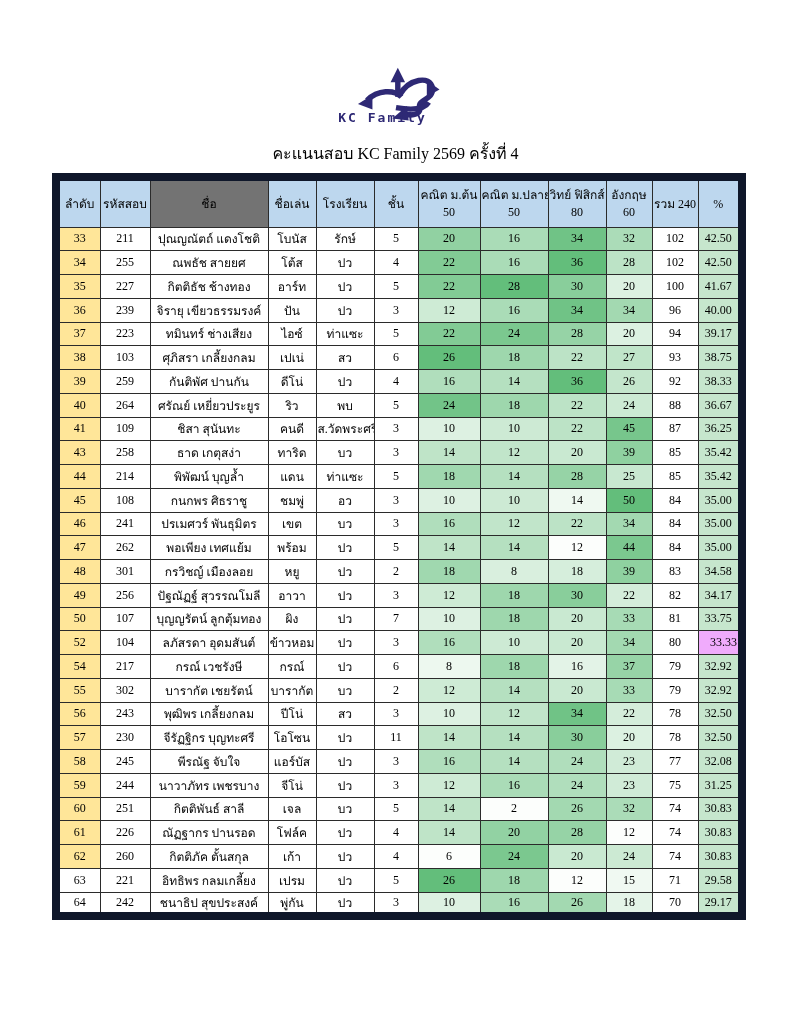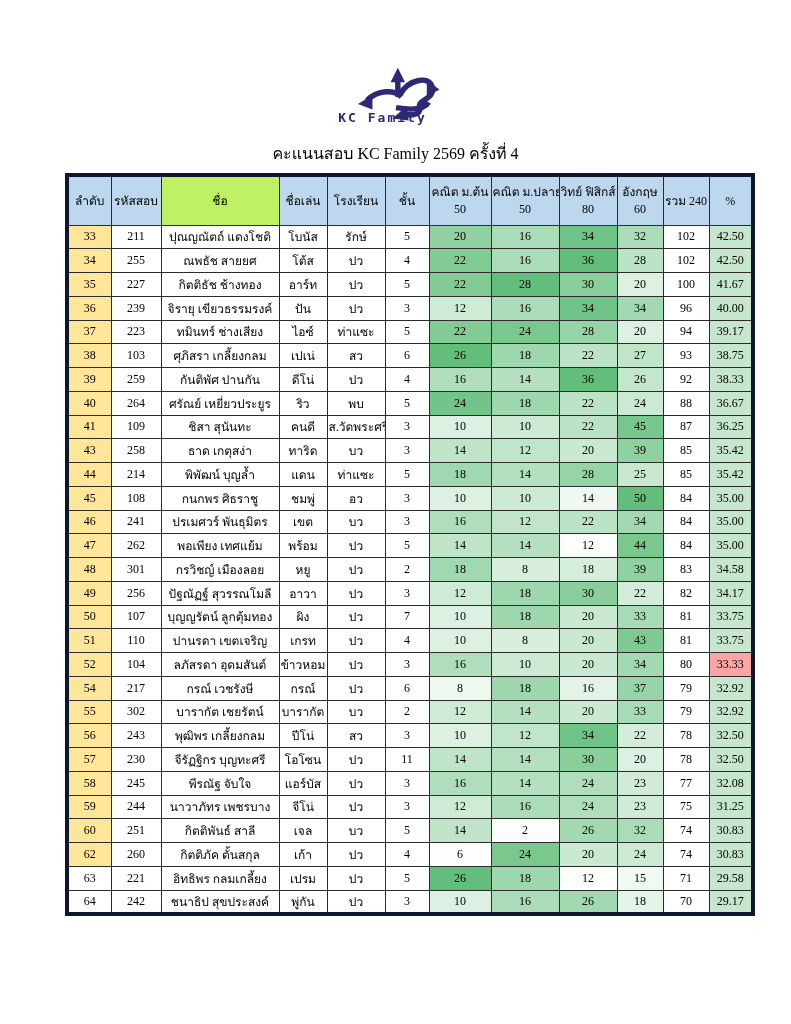--- a/index.html
+++ b/index.html
@@ -16,23 +16,23 @@
   .logo-text {
     font-family:"DejaVu Sans Mono","Liberation Mono",monospace;
     font-weight:bold; font-size:13px; letter-spacing:2px;
     color:#2e2975; margin-top:-14px; margin-left:-26px;
   }
   .page-title {
     position:absolute; top:141px; left:0; right:0;
     text-align:center; font-size:16px; color:#000;
   }
   .score-table {
-    position:absolute; top:173px; left:65px;
+    position:absolute; top:173px; left:52px;
     border-collapse:collapse; table-layout:fixed; width:686px;
-    border:4px solid #0f172a;
+    border:8px solid #0f172a;
   }
   .score-table th, .score-table td {
     border:1px solid #2b2b2b; text-align:center; vertical-align:middle;
     font-size:12px; font-weight:normal; overflow:hidden; white-space:nowrap;
     padding:0 1px;
   }
   .score-table thead tr { height:50px; }
   .score-table tbody tr { height:23.75px; }
   .hdr-label { display:block; line-height:1.5; }
   .hdr-sub { display:block; line-height:1.4; }
@@ -78,21 +78,21 @@
       <col style="width: 44px;">
     </colgroup>
   <thead>
       <tr>
         <th style="background: rgb(189, 215, 238);">
           <span class="hdr-label">ลำดับ</span>
         </th>
         <th style="background: rgb(189, 215, 238);">
           <span class="hdr-label">รหัสสอบ</span>
         </th>
-        <th style="background: #bef264;">
+        <th style="background: #737373;">
           <span class="hdr-label">ชื่อ</span>
         </th>
         <th style="background: rgb(189, 215, 238);">
           <span class="hdr-label">ชื่อเล่น</span>
         </th>
         <th style="background: rgb(189, 215, 238);">
           <span class="hdr-label">โรงเรียน</span>
         </th>
         <th style="background: rgb(189, 215, 238);">
           <span class="hdr-label">ชั้น</span>
@@ -354,46 +354,32 @@
         <td class="cell-school">ปว</td>
         <td>7</td>
         <td style="background: rgb(221, 241, 226);">10</td>
         <td style="background: rgb(158, 215, 173);">18</td>
         <td style="background: rgb(201, 233, 209);">20</td>
         <td style="background: rgb(167, 219, 181);">33</td>
         <td>81</td>
         <td style="background: rgb(198, 230, 205);">33.75</td>
       </tr>
       <tr>
-        <td style="background: rgb(255, 230, 153);">51</td>
-        <td>110</td>
-        <td class="cell-name">ปานรดา เขตเจริญ</td>
-        <td>เกรท</td>
-        <td class="cell-school">ปว</td>
-        <td>4</td>
-        <td style="background: rgb(221, 241, 226);">10</td>
-        <td style="background: rgb(217, 239, 222);">8</td>
-        <td style="background: rgb(201, 233, 209);">20</td>
-        <td style="background: rgb(127, 202, 147);">43</td>
-        <td>81</td>
-        <td style="background: rgb(198, 230, 205);">33.75</td>
-      </tr>
-      <tr>
         <td style="background: rgb(255, 230, 153);">52</td>
         <td>104</td>
         <td class="cell-name">ลภัสรดา อุดมสันต์</td>
         <td>ข้าวหอม</td>
         <td class="cell-school">ปว</td>
         <td>3</td>
         <td style="background: rgb(176, 222, 188);">16</td>
         <td style="background: rgb(205, 234, 212);">10</td>
         <td style="background: rgb(201, 233, 209);">20</td>
         <td style="background: rgb(163, 217, 177);">34</td>
         <td>80</td>
-        <td style="background: #fca5a5;">33.33</td>
+        <td style="background: #f0abfc; text-align: right;">33.33</td>
       </tr>
       <tr>
         <td style="background: rgb(255, 230, 153);">54</td>
         <td>217</td>
         <td class="cell-name">กรณ์ เวชรังษี</td>
         <td>กรณ์</td>
         <td class="cell-school">ปว</td>
         <td>6</td>
         <td style="background: rgb(237, 248, 239);">8</td>
         <td style="background: rgb(158, 215, 173);">18</td>
@@ -480,20 +466,34 @@
         <td class="cell-school">บว</td>
         <td>5</td>
         <td style="background: rgb(191, 228, 200);">14</td>
         <td style="background: rgb(252, 254, 252);">2</td>
         <td style="background: rgb(163, 217, 177);">26</td>
         <td style="background: rgb(171, 220, 184);">32</td>
         <td>74</td>
         <td style="background: rgb(198, 230, 205);">30.83</td>
       </tr>
       <tr>
+        <td style="background: rgb(255, 230, 153);">61</td>
+        <td>226</td>
+        <td class="cell-name">ณัฏฐากร ปานรอด</td>
+        <td>โฟล์ค</td>
+        <td class="cell-school">ปว</td>
+        <td>4</td>
+        <td style="background: rgb(191, 228, 200);">14</td>
+        <td style="background: rgb(146, 210, 163);">20</td>
+        <td style="background: rgb(150, 211, 166);">28</td>
+        <td style="background: rgb(252, 254, 252);">12</td>
+        <td>74</td>
+        <td style="background: rgb(198, 230, 205);">30.83</td>
+      </tr>
+      <tr>
         <td style="background: rgb(255, 230, 153);">62</td>
         <td>260</td>
         <td class="cell-name">กิตติภัค ตั้นสกุล</td>
         <td>เก้า</td>
         <td class="cell-school">ปว</td>
         <td>4</td>
         <td style="background: rgb(252, 254, 252);">6</td>
         <td style="background: rgb(123, 200, 143);">24</td>
         <td style="background: rgb(201, 233, 209);">20</td>
         <td style="background: rgb(204, 234, 211);">24</td>

